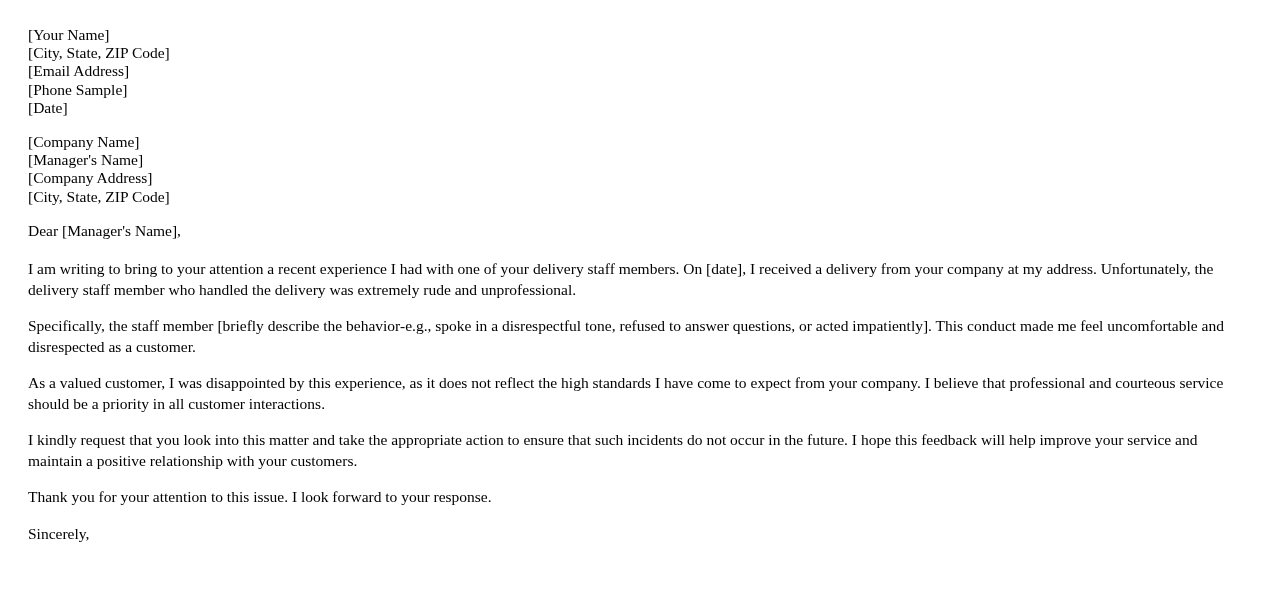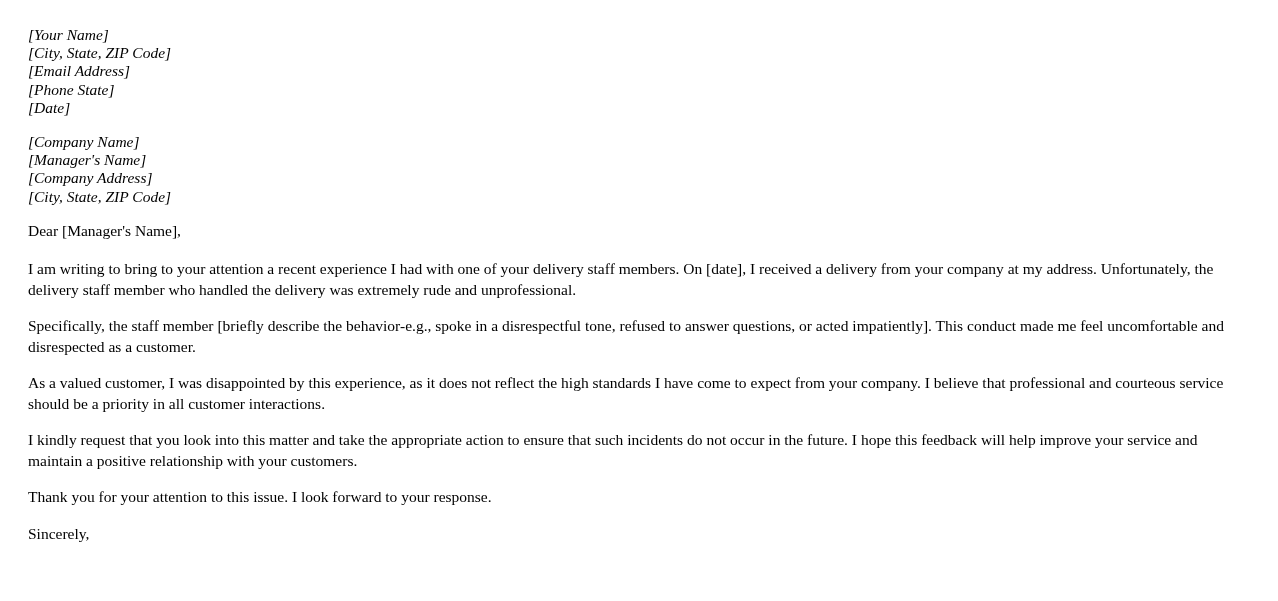--- a/index.html
+++ b/index.html
@@ -26,21 +26,20 @@
     letter-spacing: 0.1px;
     line-height: 1.2;
   }
   .block {
     margin: 0 0 16px 0;
   }
   .block .line {
     font-size: 15.5px;
     line-height: 18.2px;
     white-space: pre;
-    font-style: italic;
   }
   .salutation {
     font-size: 15.5px;
     line-height: 18px;
     margin: 0 0 18px 0;
   }
   .para {
     font-size: 15.5px;
     line-height: 21.5px;
     margin: 14px 0 12px 0;
@@ -59,21 +58,21 @@
 </head>
 <body>
 
 <div class="page">
 
 
   <div class="block">
     <div class="line">[Your Name]</div>
     <div class="line">[City, State, ZIP Code]</div>
     <div class="line">[Email Address]</div>
-    <div class="line">[Phone State]</div>
+    <div class="line">[Phone Sample]</div>
     <div class="line">[Date]</div>
   </div>
 
   <div class="block">
     <div class="line">[Company Name]</div>
     <div class="line">[Manager's Name]</div>
     <div class="line">[Company Address]</div>
     <div class="line">[City, State, ZIP Code]</div>
   </div>
 

